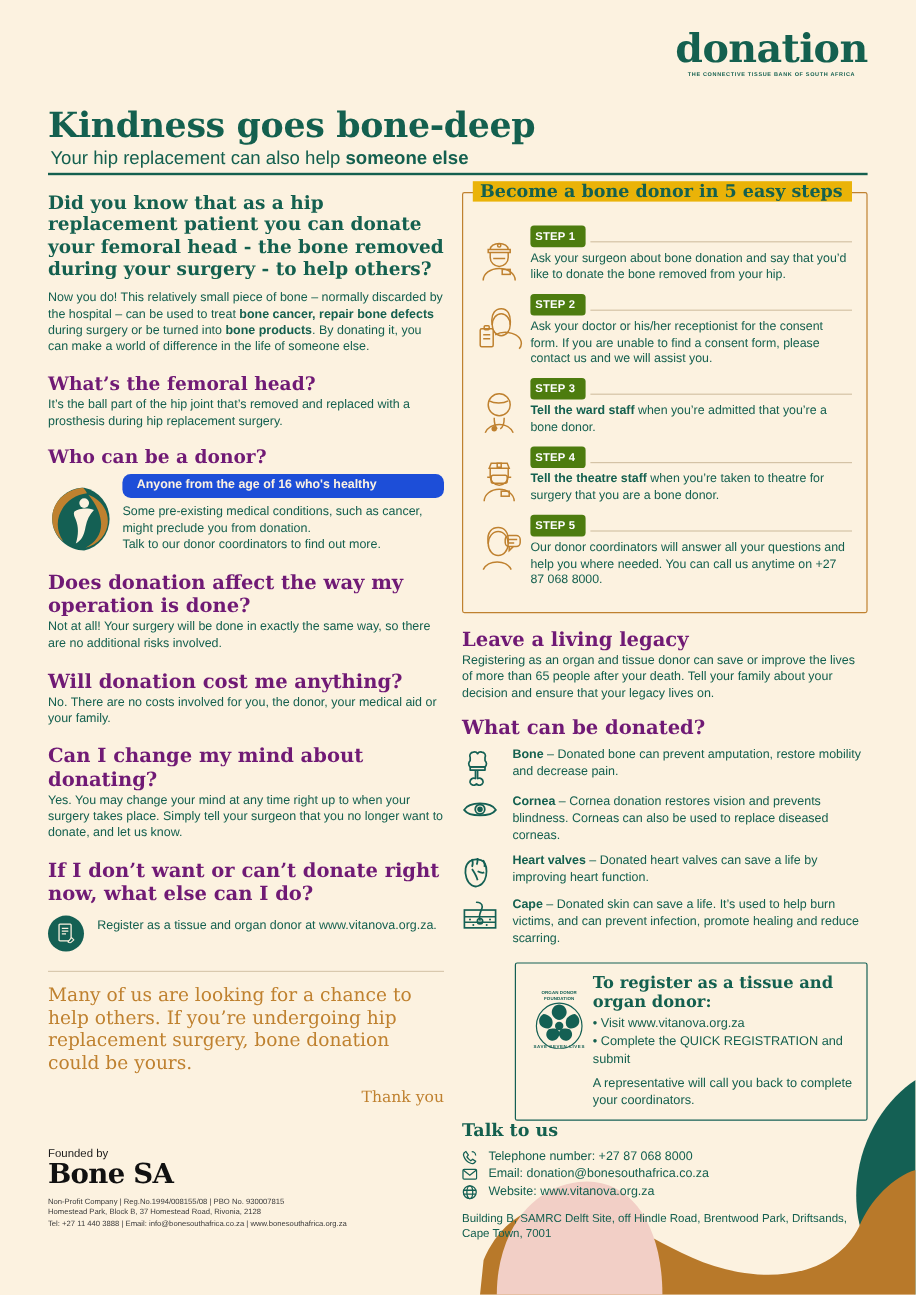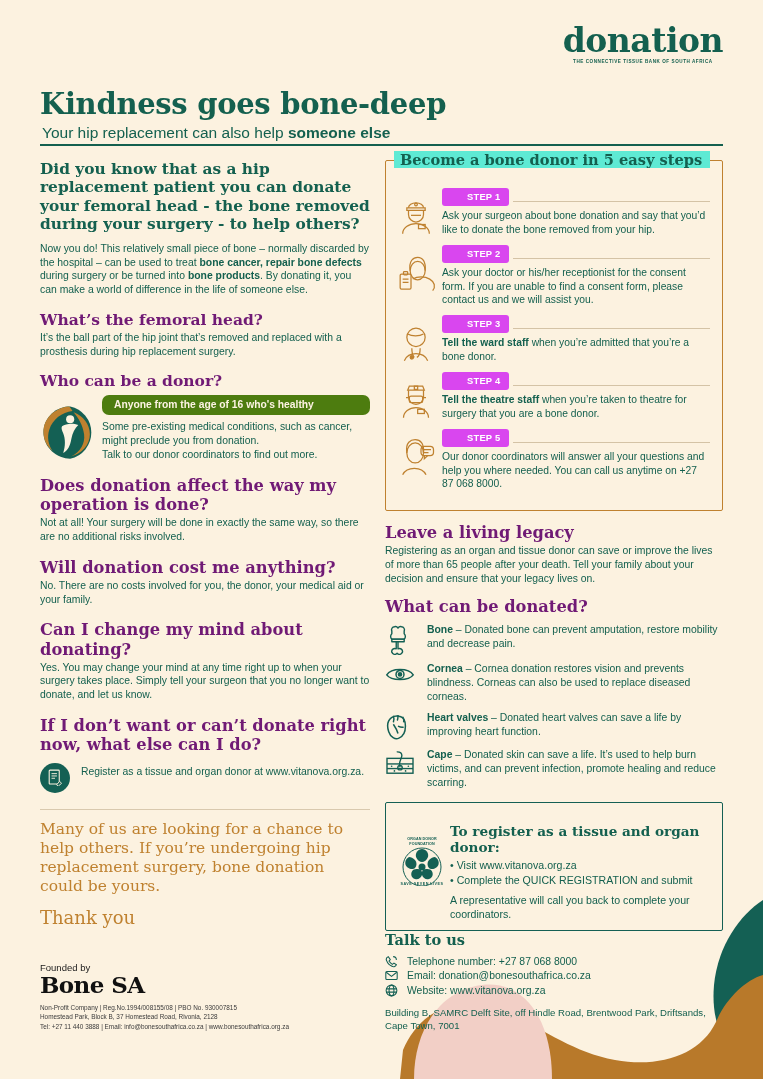--- a/index.html
+++ b/index.html
@@ -61,21 +61,21 @@
     font-family:"DejaVu Serif", serif;
     font-size:15.4px; line-height:1.2; font-weight:700; color:#14604f;
   }
 
   
   .donor-row{ display:flex; align-items:flex-start; margin-top:4px; }
   .donor-icon{ width:62px; flex:0 0 62px; padding-top:8px;}
   .donor-body{ flex:1; }
   .pill{
     display:block;
-    background:#4d7c0f; color:#fdf3e3;
+    background:#1d4ed8; color:#fdf3e3;
     font-size:10.3px; font-weight:700;
     padding:4px 3px 5px 12px;
     border-radius:7px 7px 7px 7px;
     margin-bottom:5px;
   }
   .donor-body p{ font-size:10.4px; line-height:1.37; }
 
   
   .circ-row{ display:flex; align-items:flex-start; margin-top:9px; }
   .circ{
@@ -86,67 +86,67 @@
   .circ-row p{ padding-top:2px; }
 
   .hr-light{ height:1px; background:#d9c9ae; margin:16px 0 10px 0; }
 
   .closing{
     font-family:"DejaVu Serif", serif;
     font-size:15.5px; line-height:1.22; color:#bf812f; font-weight:400;
   }
   .thanks{
     font-family:"DejaVu Serif", serif;
-    font-size:18px; color:#bf812f; margin-top:11px;
+    font-size:13px; color:#bf812f; margin-top:11px;text-align:right;
   }
 
   .founded{ margin-top:34px; font-size:9.5px; color:#1b1b1b; font-weight:400;}
   .bonesa{
     font-family:"DejaVu Serif", serif;
     font-size:23px; font-weight:700; color:#111; letter-spacing:-0.6px; line-height:1.05;
   }
   .fineprint{ margin-top:6px; font-size:6.4px; line-height:1.52; color:#3a3a3a; }
 
   
   .steps-box{
     position:relative;
     border:1.4px solid #bf812f;
     border-radius:2px;
     padding:26px 12px 12px 10px;
   }
   .steps-title{
     position:absolute; top:-10px; left:8px;
-    background:#5eead4; padding:0 8px 0 6px;
+    background:#eab308; padding:0 8px 0 6px;
     font-family:"DejaVu Serif", serif;
     font-size:14.6px; font-weight:700; color:#14604f; white-space:nowrap;
   }
   .step{ display:flex; align-items:flex-start; margin-bottom:7px; }
   .step-icon{ width:46px; flex:0 0 46px; padding-top:10px; }
   .step-body{ flex:1; padding-top:1px; }
   .step-tag-row{ display:flex; align-items:center; }
   .step-tag{
-    background:#d946ef; color:#fff;
+    background:#4d7c0f; color:#fff;
     font-size:9.4px; font-weight:700; letter-spacing:0.2px;
-    padding:3px 9px 4px 25px;
+    padding:3px 9px 4px 4px;
     border-radius:3px 3px 3px 3px;
     white-space:nowrap;
   }
   .tag-line{ flex:1; height:1px; background:#d4c3a6; margin-left:4px; margin-top:8px;}
   .step-body p{ margin-top:3px; font-size:10.3px; line-height:1.33; }
   .step-body p b{ font-weight:700; }
 
   
   .organ-row{ display:flex; align-items:flex-start; margin-top:7px; }
   .organ-icon{ width:42px; flex:0 0 42px; padding-top:2px; text-align:center;}
   .organ-row p{ flex:1; font-size:10.4px; line-height:1.34; }
 
   
   .reg-box{
     border:1.4px solid #146054; border-radius:2px;
-    padding:20px 10px 9px 8px; margin-top:12px; display:flex;
+    padding:8px 10px 9px 8px; margin-top:12px; display:flex;margin-left:44px;
   }
   .reg-logo{ width:56px; flex:0 0 56px; padding-top:14px; }
   .reg-body{ flex:1; }
   .reg-title{
     font-family:"DejaVu Serif", serif;
     font-size:13.6px; font-weight:700; color:#14604f; margin-bottom:3px;
   }
   .reg-body ul{ list-style:none; }
   .reg-body li{ font-size:10.6px; line-height:1.4; color:#14604f; }
   .reg-body li::before{ content:"• "; }

